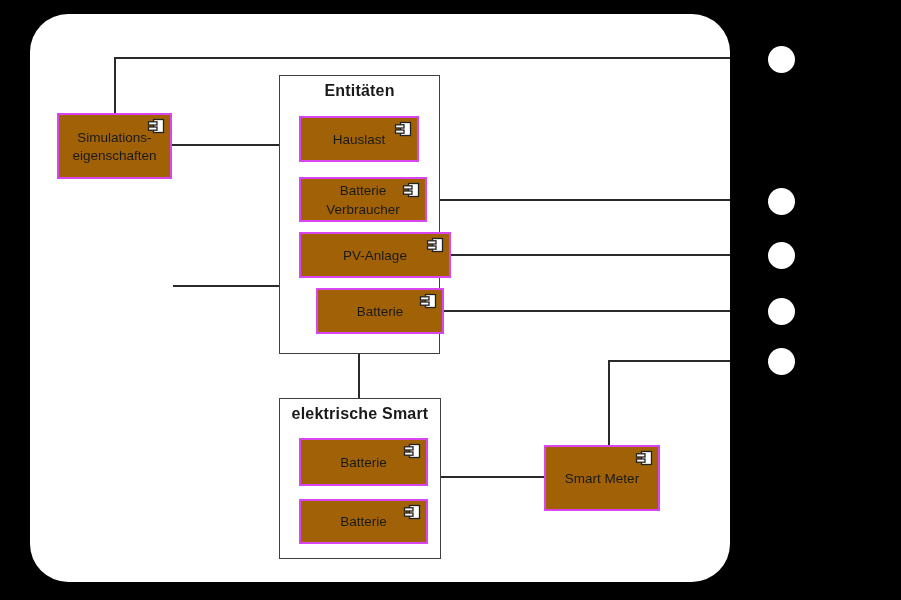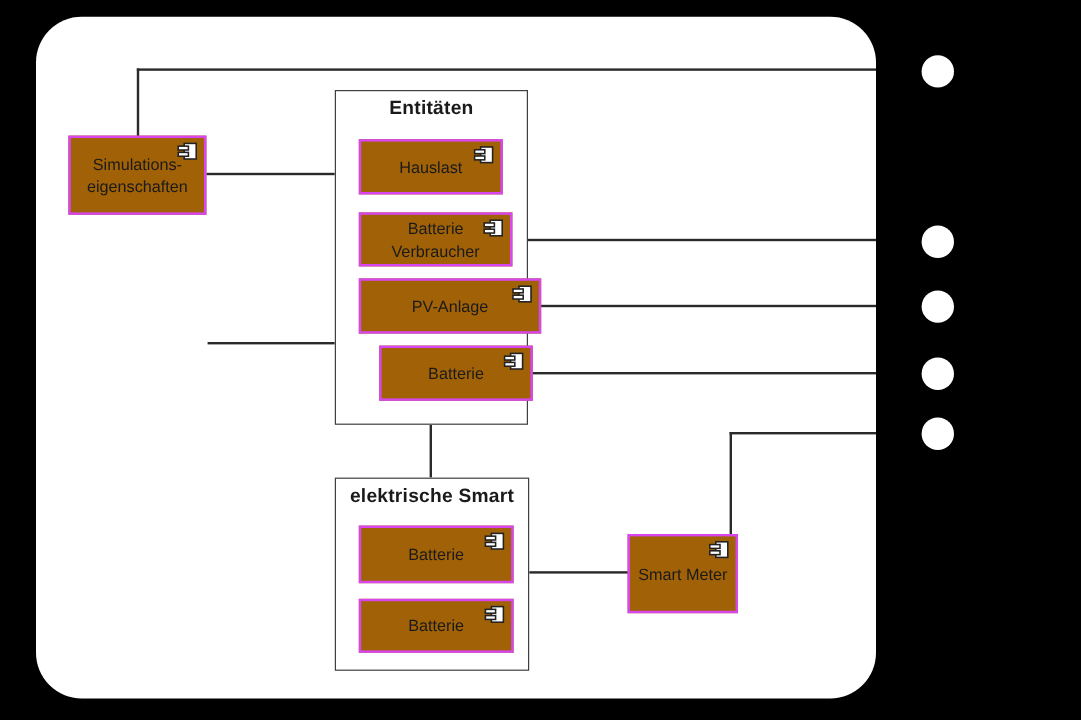--- a/index.html
+++ b/index.html
@@ -137,21 +137,21 @@
     <span class="icon">
       <svg width="18" height="16" viewBox="0 0 18 16">
           <rect x="6.5" y="1.5" width="10" height="13" fill="#fff" stroke="#222" stroke-width="1.3"></rect>
           <rect x="1.5" y="3.8" width="8.5" height="3.2" fill="#fff" stroke="#222" stroke-width="1.3"></rect>
           <rect x="1.5" y="9" width="8.5" height="3.2" fill="#fff" stroke="#222" stroke-width="1.3"></rect>
         </svg>
     </span>
     <span class="lbl">Batterie</span>
   </div>
 
-  <div class="comp" style="left:523px;top:445px;width:92px;height:66px">
+  <div class="comp" style="left:544px;top:445px;width:116px;height:66px">
     <span class="icon">
       <svg width="18" height="16" viewBox="0 0 18 16">
           <rect x="6.5" y="1.5" width="10" height="13" fill="#fff" stroke="#222" stroke-width="1.3"></rect>
           <rect x="1.5" y="3.8" width="8.5" height="3.2" fill="#fff" stroke="#222" stroke-width="1.3"></rect>
           <rect x="1.5" y="9" width="8.5" height="3.2" fill="#fff" stroke="#222" stroke-width="1.3"></rect>
         </svg>
     </span>
     <span class="lbl">Smart Meter</span>
   </div>
 

